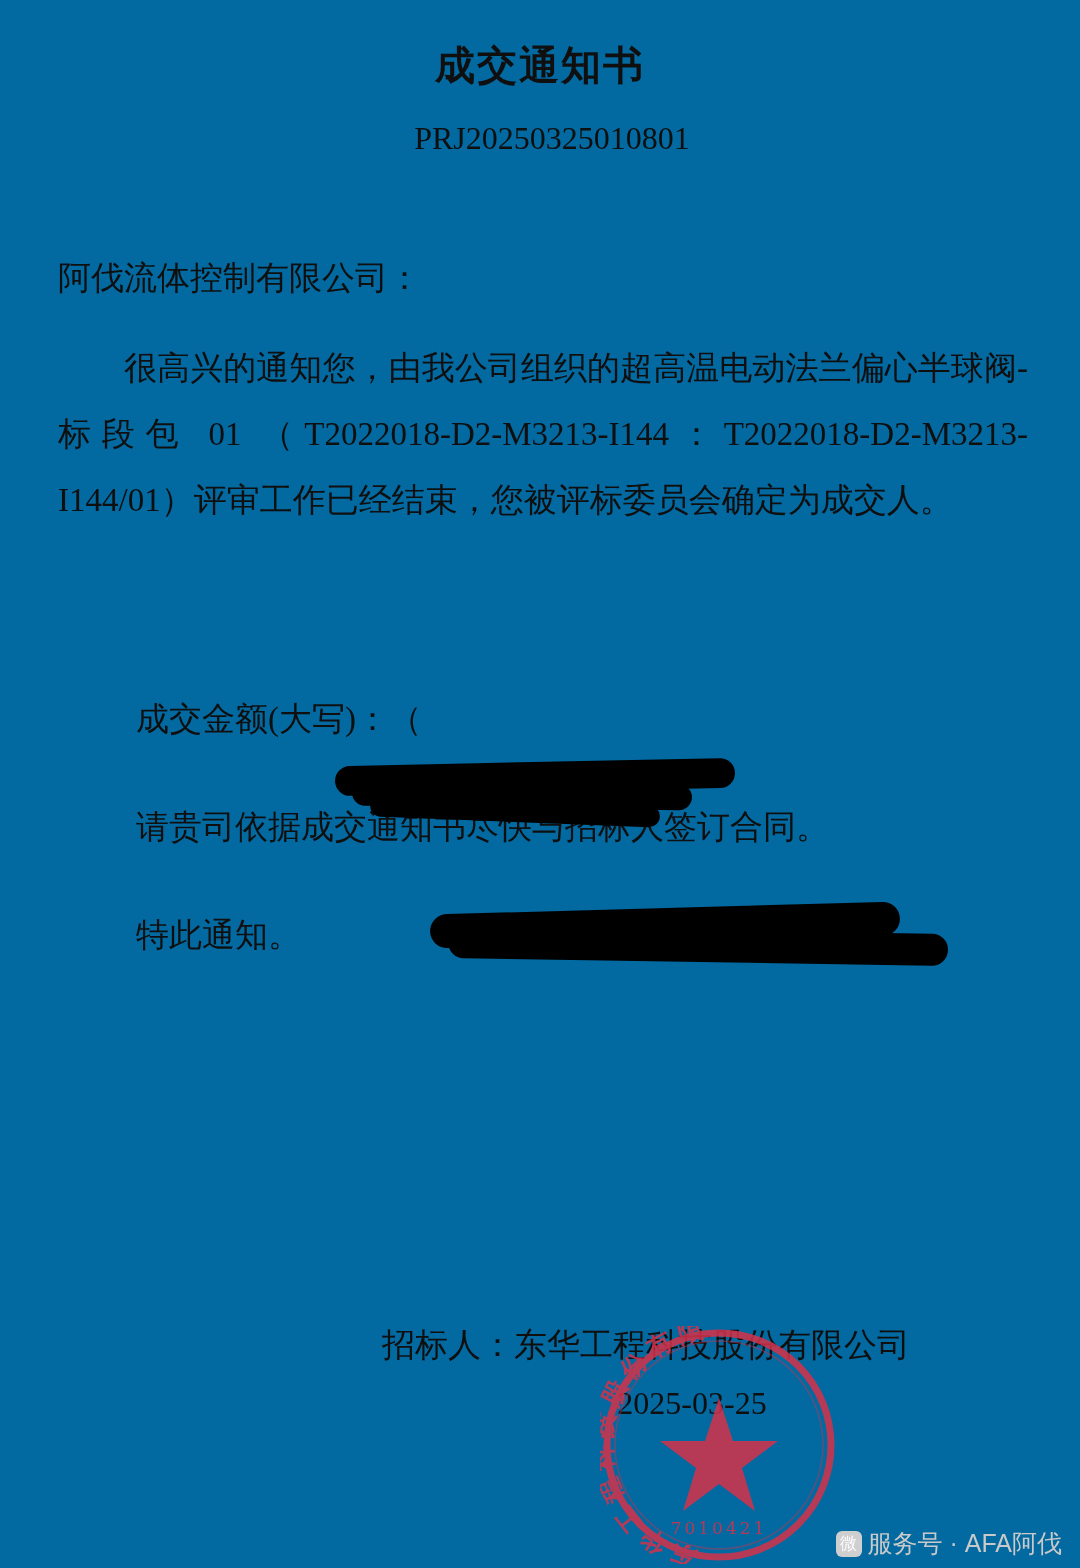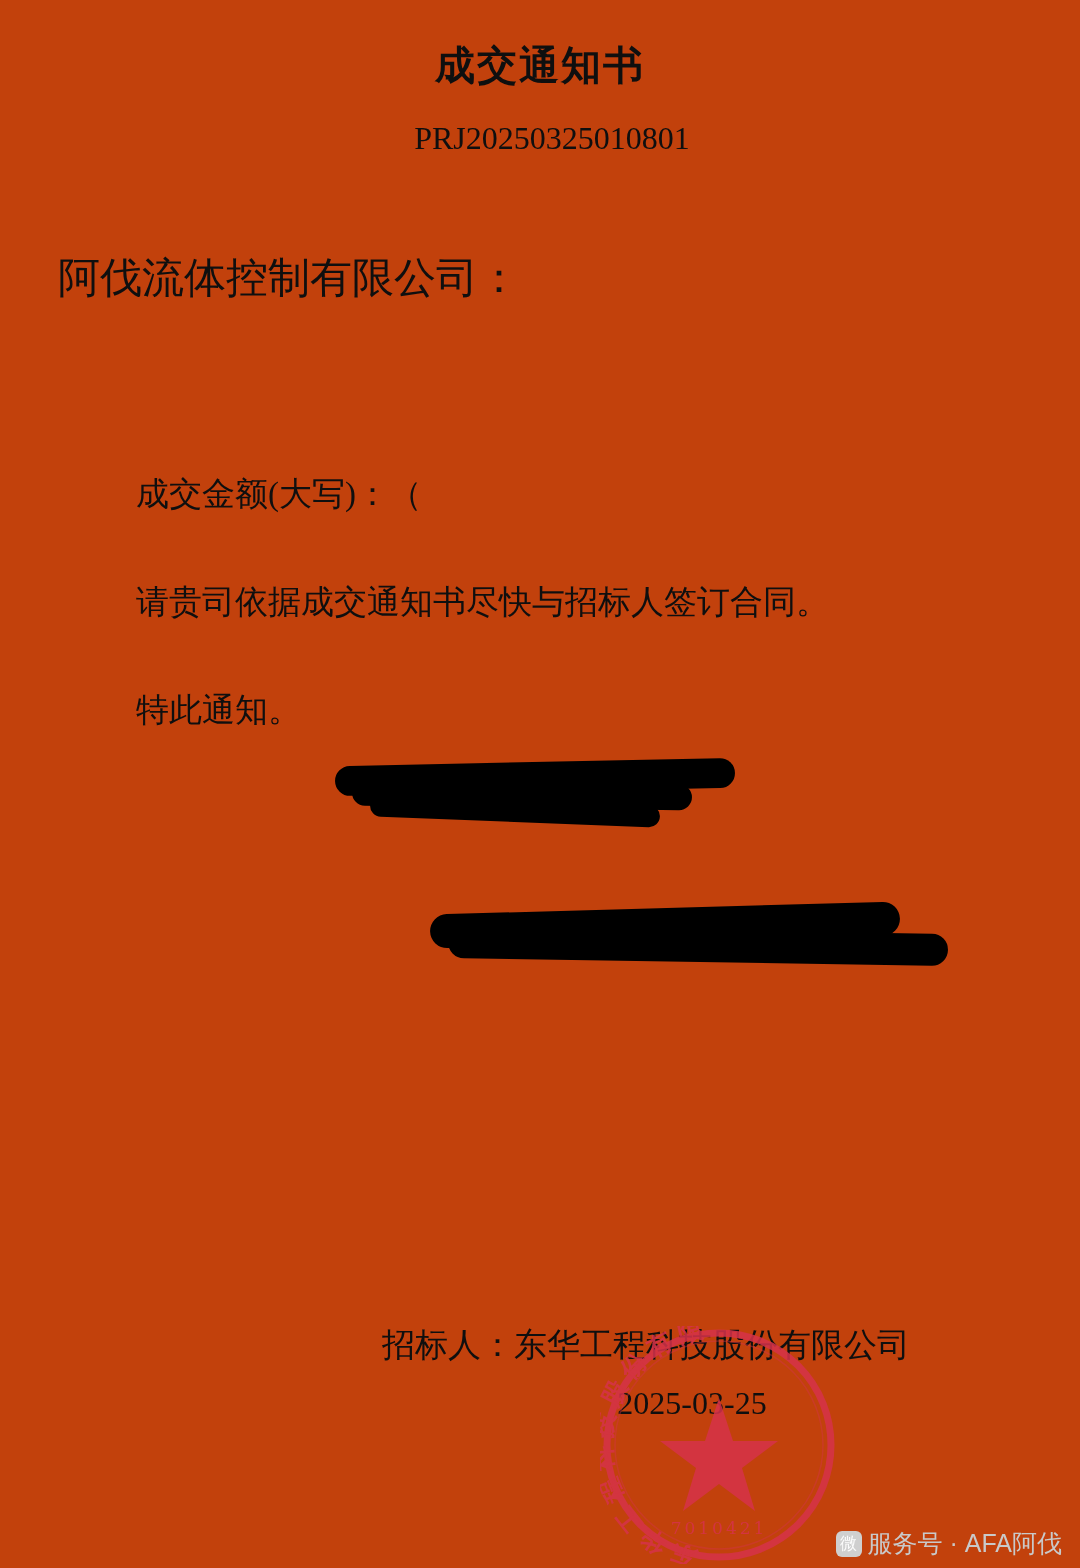--- a/index.html
+++ b/index.html
@@ -11,21 +11,21 @@
     width: 1080px;
     height: 1568px;
     position: relative;
     overflow: hidden;
     font-family: "Liberation Serif", serif;
     color: #0f0f0f;
   }
   .page {
     position: absolute;
     inset: 0;
-    background: #c2410c;
+    background: #0369a1;
   }
   .doc-title {
     position: absolute;
     top: 38px;
     left: 0;
     width: 100%;
     text-align: center;
     font-size: 40px;
     font-weight: bold;
     letter-spacing: 2px;
@@ -42,23 +42,23 @@
     letter-spacing: 0px;
     margin-top: 12px;
   }
   .body-block {
     position: absolute;
     left: 58px;
     right: 52px;
     top: 252px;
   }
   .salutation {
-    font-size: 42px;
+    font-size: 33px;
     line-height: 52px;
-    margin-bottom: 4px;
+    margin-bottom: 31px;
   }
   .para {
     font-size: 33px;
     line-height: 66px;
     text-align: justify;
     text-justify: inter-ideograph;
   }
   .para.indent {
     text-indent: 66px;
   }
@@ -172,20 +172,21 @@
 </head>
 <body>
 
 <div class="page">
 
   <div class="doc-title">成交通知书</div>
   <div class="doc-number">PRJ20250325010801</div>
 
   <div class="body-block">
     <div class="salutation">阿伐流体控制有限公司：</div>
+    <div class="para indent">很高兴的通知您，由我公司组织的超高温电动法兰偏心半球阀-标段包 01 （T2022018-D2-M3213-I144：T2022018-D2-M3213-I144/01）评审工作已经结束，您被评标委员会确定为成交人。</div>
     <div class="spacer-sm"></div>
 
     <div class="spacer-lg"></div>
 
 
     <div class="spacer-md"></div>
 
     <div class="amount-row">
       <span>成交金额(大写)：（</span><span></span>
     </div>

